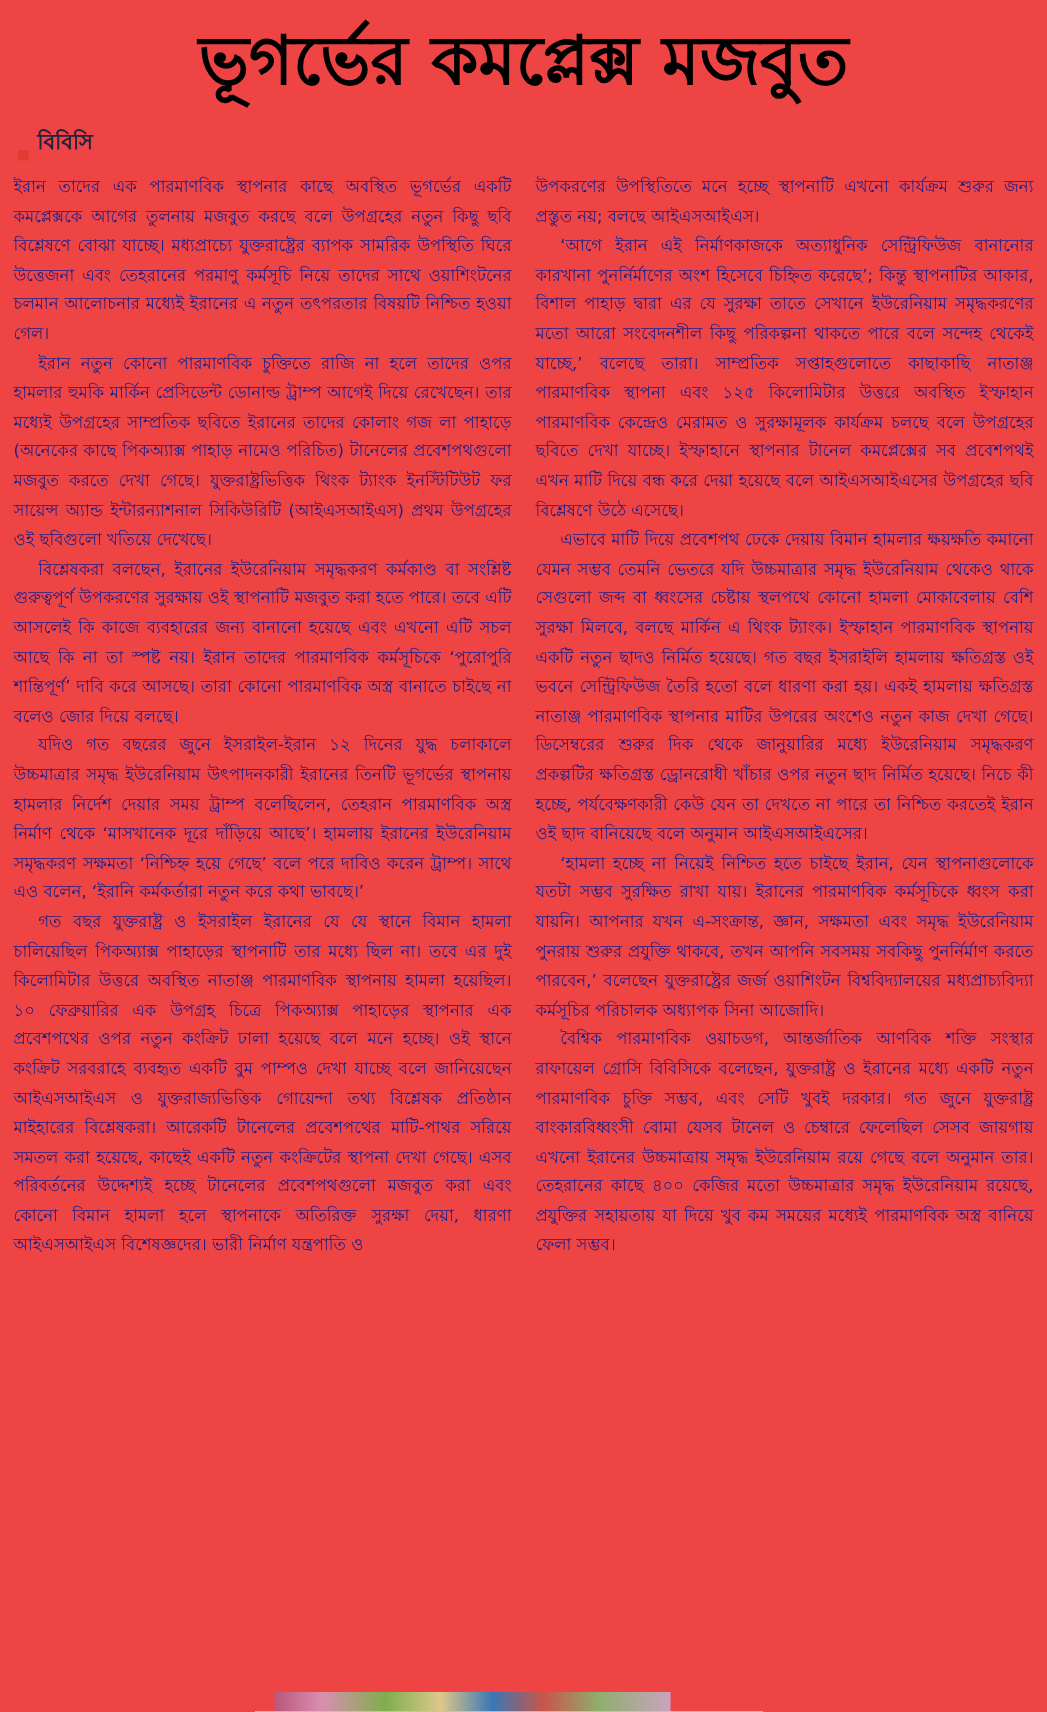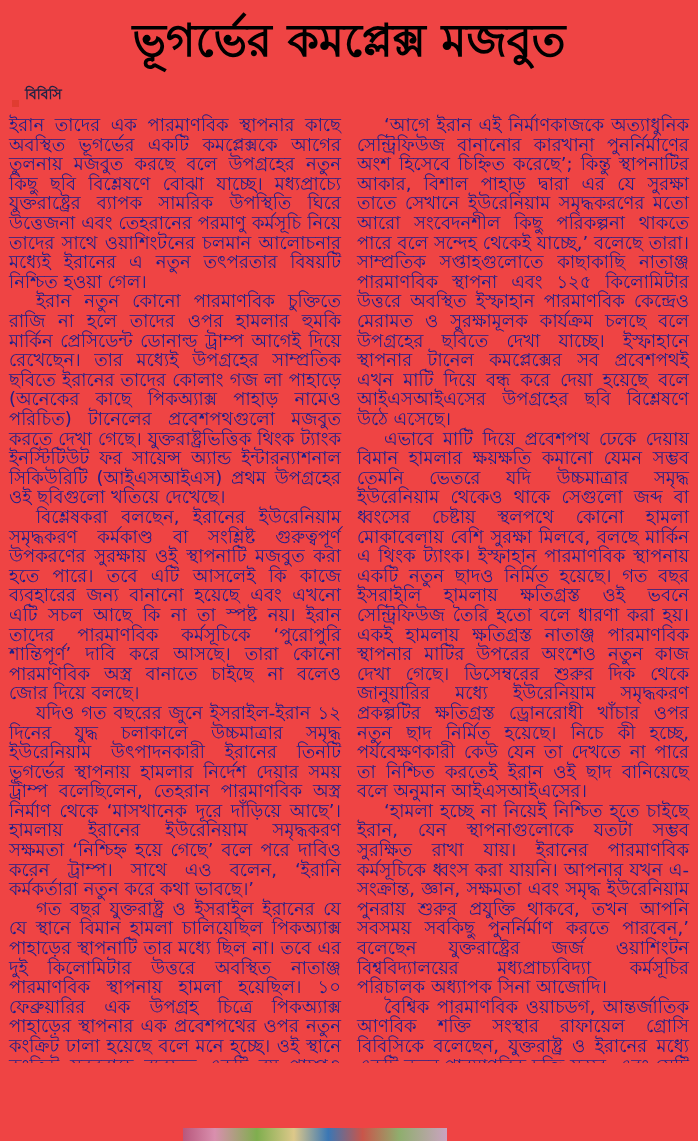--- a/index.html
+++ b/index.html
@@ -49,21 +49,21 @@
     gap: 16px;
     padding: 2px 9px 0 9px;
     height: 948px;
     overflow: hidden;
   }
   .col {
     flex: 1 1 0;
     min-width: 0;
     text-align: justify;
     color: #1b1f8a;
-    font-size: 18px;
+    font-size: 11px;
     line-height: 19.6px;
   }
   .col p {
     margin: 0;
     text-indent: 1.5em;
   }
   .col p.first {
     text-indent: 0;
   }
   .photo-strip {
@@ -93,20 +93,21 @@
 
   <div class="columns">
     <div class="col">
       <p class="first">ইরান তাদের এক পারমাণবিক স্থাপনার কাছে অবস্থিত ভূগর্ভের একটি কমপ্লেক্সকে আগের তুলনায় মজবুত করছে বলে উপগ্রহের নতুন কিছু ছবি বিশ্লেষণে বোঝা যাচ্ছে। মধ্যপ্রাচ্যে যুক্তরাষ্ট্রের ব্যাপক সামরিক উপস্থিতি ঘিরে উত্তেজনা এবং তেহরানের পরমাণু কর্মসূচি নিয়ে তাদের সাথে ওয়াশিংটনের চলমান আলোচনার মধ্যেই ইরানের এ নতুন তৎপরতার বিষয়টি নিশ্চিত হওয়া গেল।</p>
       <p>ইরান নতুন কোনো পারমাণবিক চুক্তিতে রাজি না হলে তাদের ওপর হামলার হুমকি মার্কিন প্রেসিডেন্ট ডোনাল্ড ট্রাম্প আগেই দিয়ে রেখেছেন। তার মধ্যেই উপগ্রহের সাম্প্রতিক ছবিতে ইরানের তাদের কোলাং গজ লা পাহাড়ে (অনেকের কাছে পিকঅ্যাক্স পাহাড় নামেও পরিচিত) টানেলের প্রবেশপথগুলো মজবুত করতে দেখা গেছে। যুক্তরাষ্ট্রভিত্তিক থিংক ট্যাংক ইনস্টিটিউট ফর সায়েন্স অ্যান্ড ইন্টারন্যাশনাল সিকিউরিটি (আইএসআইএস) প্রথম উপগ্রহের ওই ছবিগুলো খতিয়ে দেখেছে।</p>
       <p>বিশ্লেষকরা বলছেন, ইরানের ইউরেনিয়াম সমৃদ্ধকরণ কর্মকাণ্ড বা সংশ্লিষ্ট গুরুত্বপূর্ণ উপকরণের সুরক্ষায় ওই স্থাপনাটি মজবুত করা হতে পারে। তবে এটি আসলেই কি কাজে ব্যবহারের জন্য বানানো হয়েছে এবং এখনো এটি সচল আছে কি না তা স্পষ্ট নয়। ইরান তাদের পারমাণবিক কর্মসূচিকে ‘পুরোপুরি শান্তিপূর্ণ’ দাবি করে আসছে। তারা কোনো পারমাণবিক অস্ত্র বানাতে চাইছে না বলেও জোর দিয়ে বলছে।</p>
       <p>যদিও গত বছরের জুনে ইসরাইল-ইরান ১২ দিনের যুদ্ধ চলাকালে উচ্চমাত্রার সমৃদ্ধ ইউরেনিয়াম উৎপাদনকারী ইরানের তিনটি ভূগর্ভের স্থাপনায় হামলার নির্দেশ দেয়ার সময় ট্রাম্প বলেছিলেন, তেহরান পারমাণবিক অস্ত্র নির্মাণ থেকে ‘মাসখানেক দূরে দাঁড়িয়ে আছে’। হামলায় ইরানের ইউরেনিয়াম সমৃদ্ধকরণ সক্ষমতা ‘নিশ্চিহ্ন হয়ে গেছে’ বলে পরে দাবিও করেন ট্রাম্প। সাথে এও বলেন, ‘ইরানি কর্মকর্তারা নতুন করে কথা ভাবছে।’</p>
       <p>গত বছর যুক্তরাষ্ট্র ও ইসরাইল ইরানের যে যে স্থানে বিমান হামলা চালিয়েছিল পিকঅ্যাক্স পাহাড়ের স্থাপনাটি তার মধ্যে ছিল না। তবে এর দুই কিলোমিটার উত্তরে অবস্থিত নাতাঞ্জ পারমাণবিক স্থাপনায় হামলা হয়েছিল। ১০ ফেব্রুয়ারির এক উপগ্রহ চিত্রে পিকঅ্যাক্স পাহাড়ের স্থাপনার এক প্রবেশপথের ওপর নতুন কংক্রিট ঢালা হয়েছে বলে মনে হচ্ছে। ওই স্থানে কংক্রিট সরবরাহে ব্যবহৃত একটি বুম পাম্পও দেখা যাচ্ছে বলে জানিয়েছেন আইএসআইএস ও যুক্তরাজ্যভিত্তিক গোয়েন্দা তথ্য বিশ্লেষক প্রতিষ্ঠান মাইহারের বিশ্লেষকরা। আরেকটি টানেলের প্রবেশপথের মাটি-পাথর সরিয়ে সমতল করা হয়েছে, কাছেই একটি নতুন কংক্রিটের স্থাপনা দেখা গেছে। এসব পরিবর্তনের উদ্দেশ্যই হচ্ছে টানেলের প্রবেশপথগুলো মজবুত করা এবং কোনো বিমান হামলা হলে স্থাপনাকে অতিরিক্ত সুরক্ষা দেয়া, ধারণা আইএসআইএস বিশেষজ্ঞদের। ভারী নির্মাণ যন্ত্রপাতি ও</p>
     </div>
     <div class="col">
+      <p class="first">উপকরণের উপস্থিতিতে মনে হচ্ছে স্থাপনাটি এখনো কার্যক্রম শুরুর জন্য প্রস্তুত নয়; বলছে আইএসআইএস।</p>
       <p>‘আগে ইরান এই নির্মাণকাজকে অত্যাধুনিক সেন্ট্রিফিউজ বানানোর কারখানা পুনর্নির্মাণের অংশ হিসেবে চিহ্নিত করেছে’; কিন্তু স্থাপনাটির আকার, বিশাল পাহাড় দ্বারা এর যে সুরক্ষা তাতে সেখানে ইউরেনিয়াম সমৃদ্ধকরণের মতো আরো সংবেদনশীল কিছু পরিকল্পনা থাকতে পারে বলে সন্দেহ থেকেই যাচ্ছে,’ বলেছে তারা। সাম্প্রতিক সপ্তাহগুলোতে কাছাকাছি নাতাঞ্জ পারমাণবিক স্থাপনা এবং ১২৫ কিলোমিটার উত্তরে অবস্থিত ইস্ফাহান পারমাণবিক কেন্দ্রেও মেরামত ও সুরক্ষামূলক কার্যক্রম চলছে বলে উপগ্রহের ছবিতে দেখা যাচ্ছে। ইস্ফাহানে স্থাপনার টানেল কমপ্লেক্সের সব প্রবেশপথই এখন মাটি দিয়ে বন্ধ করে দেয়া হয়েছে বলে আইএসআইএসের উপগ্রহের ছবি বিশ্লেষণে উঠে এসেছে।</p>
       <p>এভাবে মাটি দিয়ে প্রবেশপথ ঢেকে দেয়ায় বিমান হামলার ক্ষয়ক্ষতি কমানো যেমন সম্ভব তেমনি ভেতরে যদি উচ্চমাত্রার সমৃদ্ধ ইউরেনিয়াম থেকেও থাকে সেগুলো জব্দ বা ধ্বংসের চেষ্টায় স্থলপথে কোনো হামলা মোকাবেলায় বেশি সুরক্ষা মিলবে, বলছে মার্কিন এ থিংক ট্যাংক। ইস্ফাহান পারমাণবিক স্থাপনায় একটি নতুন ছাদও নির্মিত হয়েছে। গত বছর ইসরাইলি হামলায় ক্ষতিগ্রস্ত ওই ভবনে সেন্ট্রিফিউজ তৈরি হতো বলে ধারণা করা হয়। একই হামলায় ক্ষতিগ্রস্ত নাতাঞ্জ পারমাণবিক স্থাপনার মাটির উপরের অংশেও নতুন কাজ দেখা গেছে। ডিসেম্বরের শুরুর দিক থেকে জানুয়ারির মধ্যে ইউরেনিয়াম সমৃদ্ধকরণ প্রকল্পটির ক্ষতিগ্রস্ত ড্রোনরোধী খাঁচার ওপর নতুন ছাদ নির্মিত হয়েছে। নিচে কী হচ্ছে, পর্যবেক্ষণকারী কেউ যেন তা দেখতে না পারে তা নিশ্চিত করতেই ইরান ওই ছাদ বানিয়েছে বলে অনুমান আইএসআইএসের।</p>
       <p>‘হামলা হচ্ছে না নিয়েই নিশ্চিত হতে চাইছে ইরান, যেন স্থাপনাগুলোকে যতটা সম্ভব সুরক্ষিত রাখা যায়। ইরানের পারমাণবিক কর্মসূচিকে ধ্বংস করা যায়নি। আপনার যখন এ-সংক্রান্ত, জ্ঞান, সক্ষমতা এবং সমৃদ্ধ ইউরেনিয়াম পুনরায় শুরুর প্রযুক্তি থাকবে, তখন আপনি সবসময় সবকিছু পুনর্নির্মাণ করতে পারবেন,’ বলেছেন যুক্তরাষ্ট্রের জর্জ ওয়াশিংটন বিশ্ববিদ্যালয়ের মধ্যপ্রাচ্যবিদ্যা কর্মসূচির পরিচালক অধ্যাপক সিনা আজোদি।</p>
       <p>বৈশ্বিক পারমাণবিক ওয়াচডগ, আন্তর্জাতিক আণবিক শক্তি সংস্থার রাফায়েল গ্রোসি বিবিসিকে বলেছেন, যুক্তরাষ্ট্র ও ইরানের মধ্যে একটি নতুন পারমাণবিক চুক্তি সম্ভব, এবং সেটি খুবই দরকার। গত জুনে যুক্তরাষ্ট্র বাংকারবিধ্বংসী বোমা যেসব টানেল ও চেম্বারে ফেলেছিল সেসব জায়গায় এখনো ইরানের উচ্চমাত্রায় সমৃদ্ধ ইউরেনিয়াম রয়ে গেছে বলে অনুমান তার। তেহরানের কাছে ৪০০ কেজির মতো উচ্চমাত্রার সমৃদ্ধ ইউরেনিয়াম রয়েছে, প্রযুক্তির সহায়তায় যা দিয়ে খুব কম সময়ের মধ্যেই পারমাণবিক অস্ত্র বানিয়ে ফেলা সম্ভব।</p>
     </div>
   </div>
 
   <div class="photo-strip"></div>
 
 </div>

